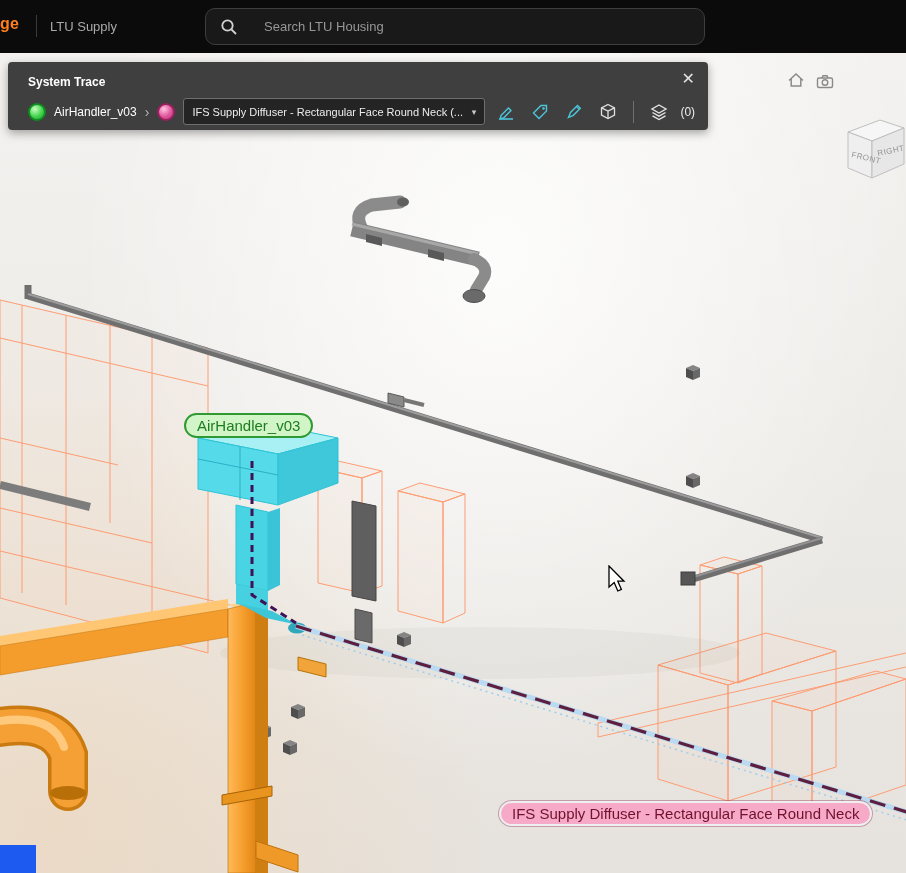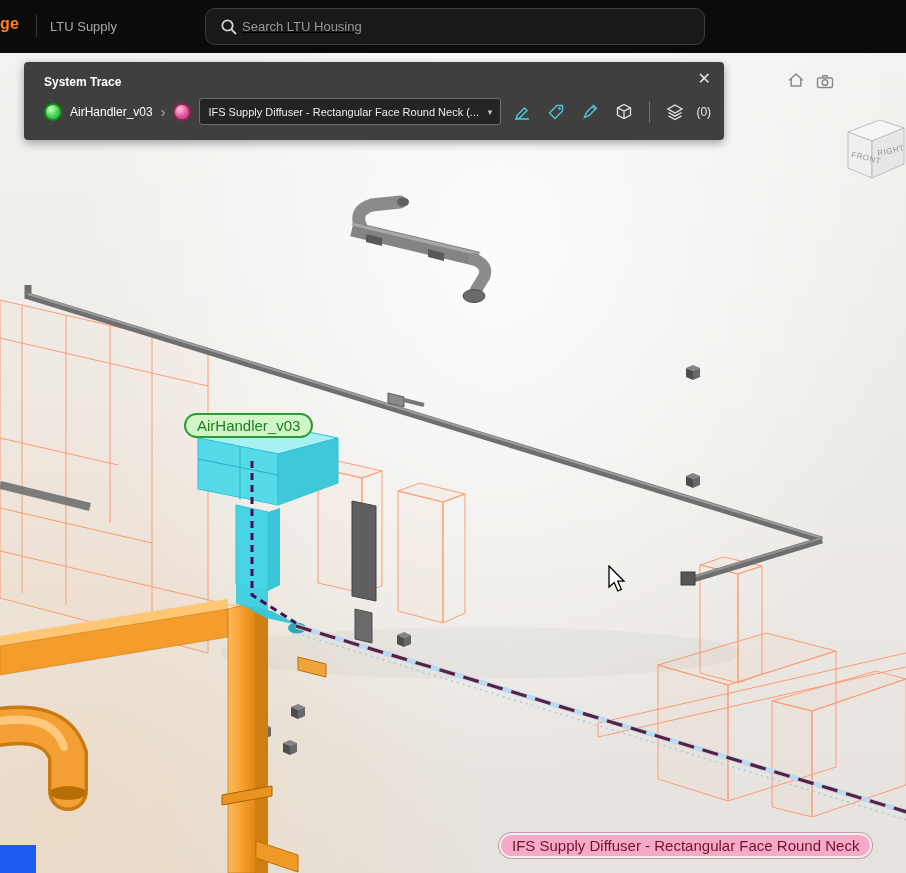--- a/index.html
+++ b/index.html
@@ -7,37 +7,37 @@
   .app{position:relative;width:906px;height:873px;overflow:hidden;
        font-family:"Liberation Sans",sans-serif;background:#0b0b0b;}
 
   
   .topbar{position:absolute;top:0;left:0;width:906px;height:53px;background:#0b0b0b;z-index:30;padding-left:28px;}
   .logo-fragment{position:absolute;left:0;top:15px;color:#ff7e1e;font-weight:bold;font-size:16px;letter-spacing:.3px;}
   .topbar-divider{position:absolute;left:36px;top:15px;width:1px;height:22px;background:#3a3a3a;}
   .project-name{position:absolute;left:50px;top:19px;color:#a9a9a9;font-size:13px;}
   .searchbar{position:absolute;left:205px;top:8px;width:500px;height:37px;background:#191919;
              border:1px solid #3e3e3e;border-radius:10px;display:flex;align-items:center;
-             padding:0 14px;gap:2px;text-decoration:underline;}
+             padding:0 14px;gap:24px;}
   .searchbar input{flex:1;background:transparent;border:none;outline:none;color:#ddd;font-size:13px;
                    font-family:"Liberation Sans",sans-serif;}
   .searchbar input::placeholder{color:#979797;}
 
   
   .viewport{position:absolute;top:53px;left:0;width:906px;height:820px;overflow:hidden;
     background:
       radial-gradient(ellipse at 55% 25%, rgba(255,255,255,.85), rgba(255,255,255,0) 60%),
       radial-gradient(circle at 6% 94%, rgba(250,185,110,.22), rgba(250,185,110,0) 38%),
       linear-gradient(180deg,#f3f2f0 0%,#ecEAe6 55%,#e6e2dd 100%);}
   .scene-svg{position:absolute;top:0;left:0;z-index:1;}
 
   
-  .trace-panel{position:absolute;left:8px;top:62px;width:700px;height:78px;
+  .trace-panel{position:absolute;left:8px;top:62px;width:700px;height:68px;
                background:rgba(57,57,57,.97);border-radius:4px;z-index:40;color:#fff;
-               box-shadow:0 3px 10px rgba(0,0,0,.35);margin-left:16px;}
+               box-shadow:0 3px 10px rgba(0,0,0,.35);}
   .trace-title{position:absolute;left:20px;top:13px;font-size:12px;font-weight:bold;}
   .close-btn{position:absolute;right:13px;top:9px;font-size:16px;color:#e3e3e3;cursor:pointer;line-height:1;}
   .trace-row{position:absolute;left:20px;top:36px;right:10px;display:flex;align-items:center;gap:8px;}
   .pin{width:18px;height:18px;border-radius:50%;flex:0 0 auto;}
   .pin-green{background:radial-gradient(circle at 35% 30%,#c8ffc0,#45d34f 55%,#23a332);border:2px solid #0f8f1f;}
   .pin-pink{background:radial-gradient(circle at 35% 30%,#ffc4e0,#e0559c 55%,#bf3a7f);border:2px solid #99215f;}
   .source-label{font-size:12px;color:#fff;white-space:nowrap;}
   .chev{color:#b5b5b5;font-size:14px;line-height:1;}
   .dropdown{width:302px;height:27px;background:#242424;border:1px solid #6e6e6e;border-radius:3px;
             display:flex;align-items:center;gap:6px;padding:0 8px;cursor:pointer;}
@@ -52,21 +52,21 @@
   .home-icon{left:786px;top:70px;}
   .camera-icon{left:815px;top:72px;}
   .view-cube{position:absolute;left:838px;top:104px;z-index:15;cursor:pointer;opacity:.96;}
   .view-cube text{font-family:"Liberation Sans",sans-serif;font-size:8px;fill:#8f8f8f;letter-spacing:.5px;}
 
   
   .scene-label{position:absolute;font-size:15px;border-radius:14px;padding:2px 11px;
                white-space:nowrap;z-index:20;cursor:pointer;}
   .air-label{left:184px;top:413px;background:#d2f5c8;border:2px solid #2f9932;color:#1c7d20;}
   .diff-label{left:499px;top:801px;background:#f7aac8;border:2px solid #efefef;color:#70112d;
-              box-shadow:0 0 0 1px rgba(130,25,70,.35);margin-top:32px;}
+              box-shadow:0 0 0 1px rgba(130,25,70,.35);}
 
   .blue-corner{position:absolute;left:0;bottom:0;width:36px;height:28px;background:#1d5bf0;z-index:25;}
   .cursor{position:absolute;left:607px;top:565px;z-index:50;pointer-events:none;}
 </style>
 </head>
 <body>
 
 <div class="app">
 
   <div class="viewport">

